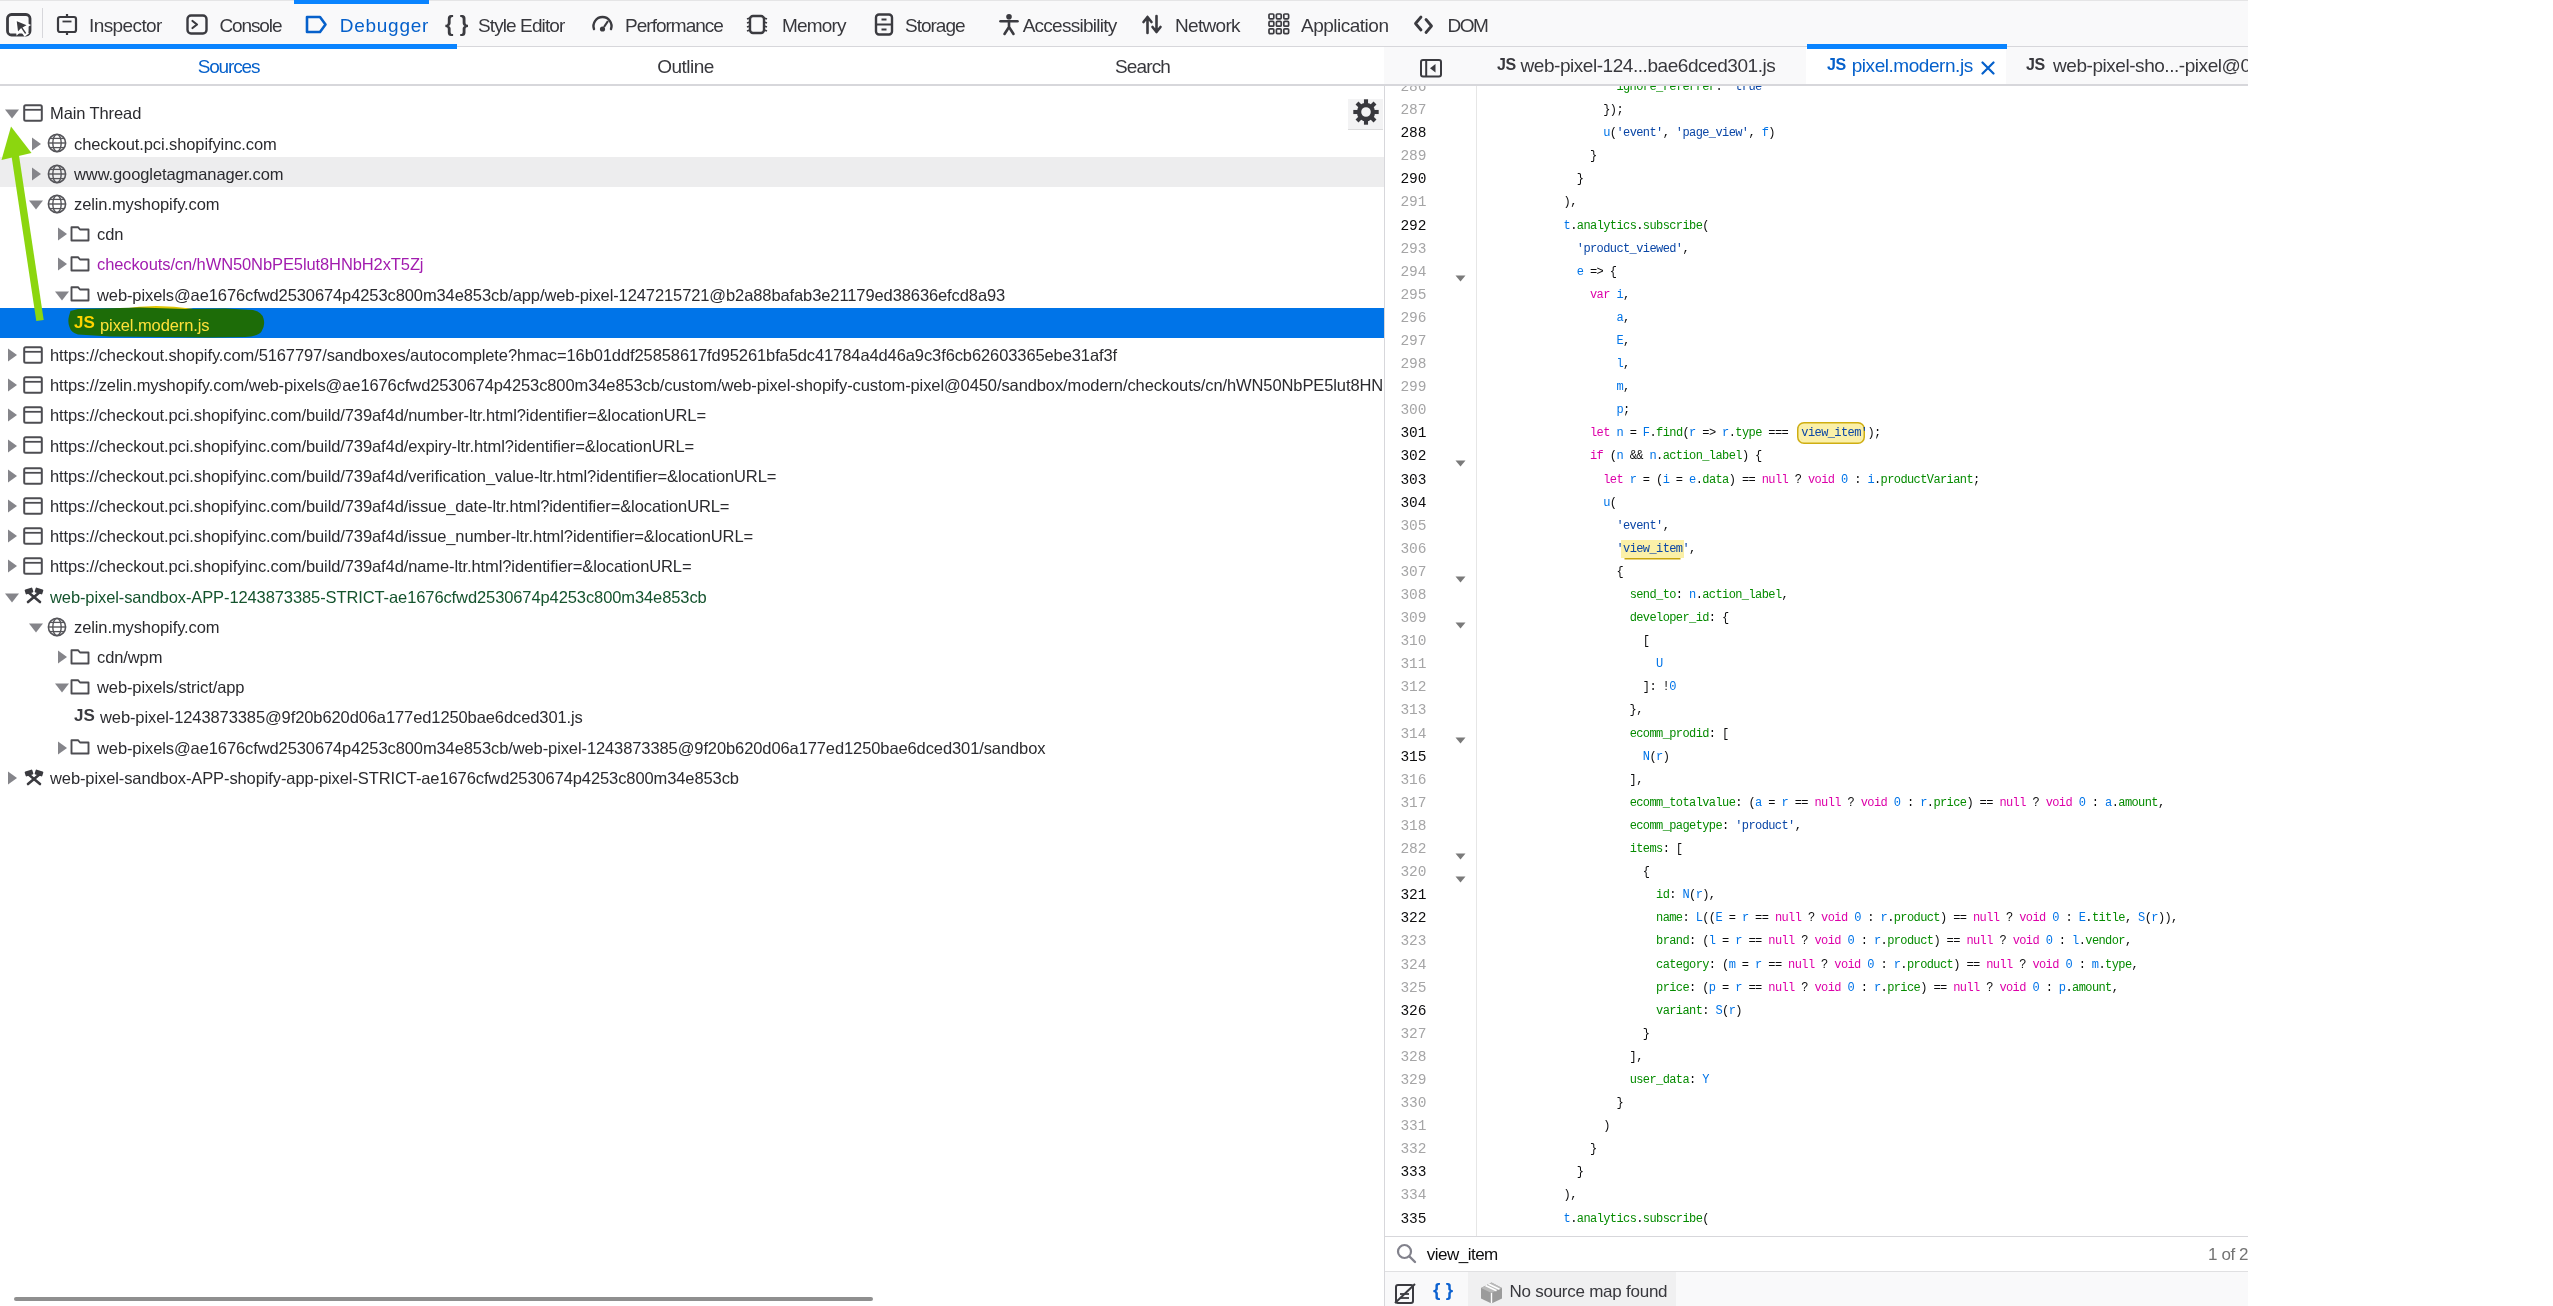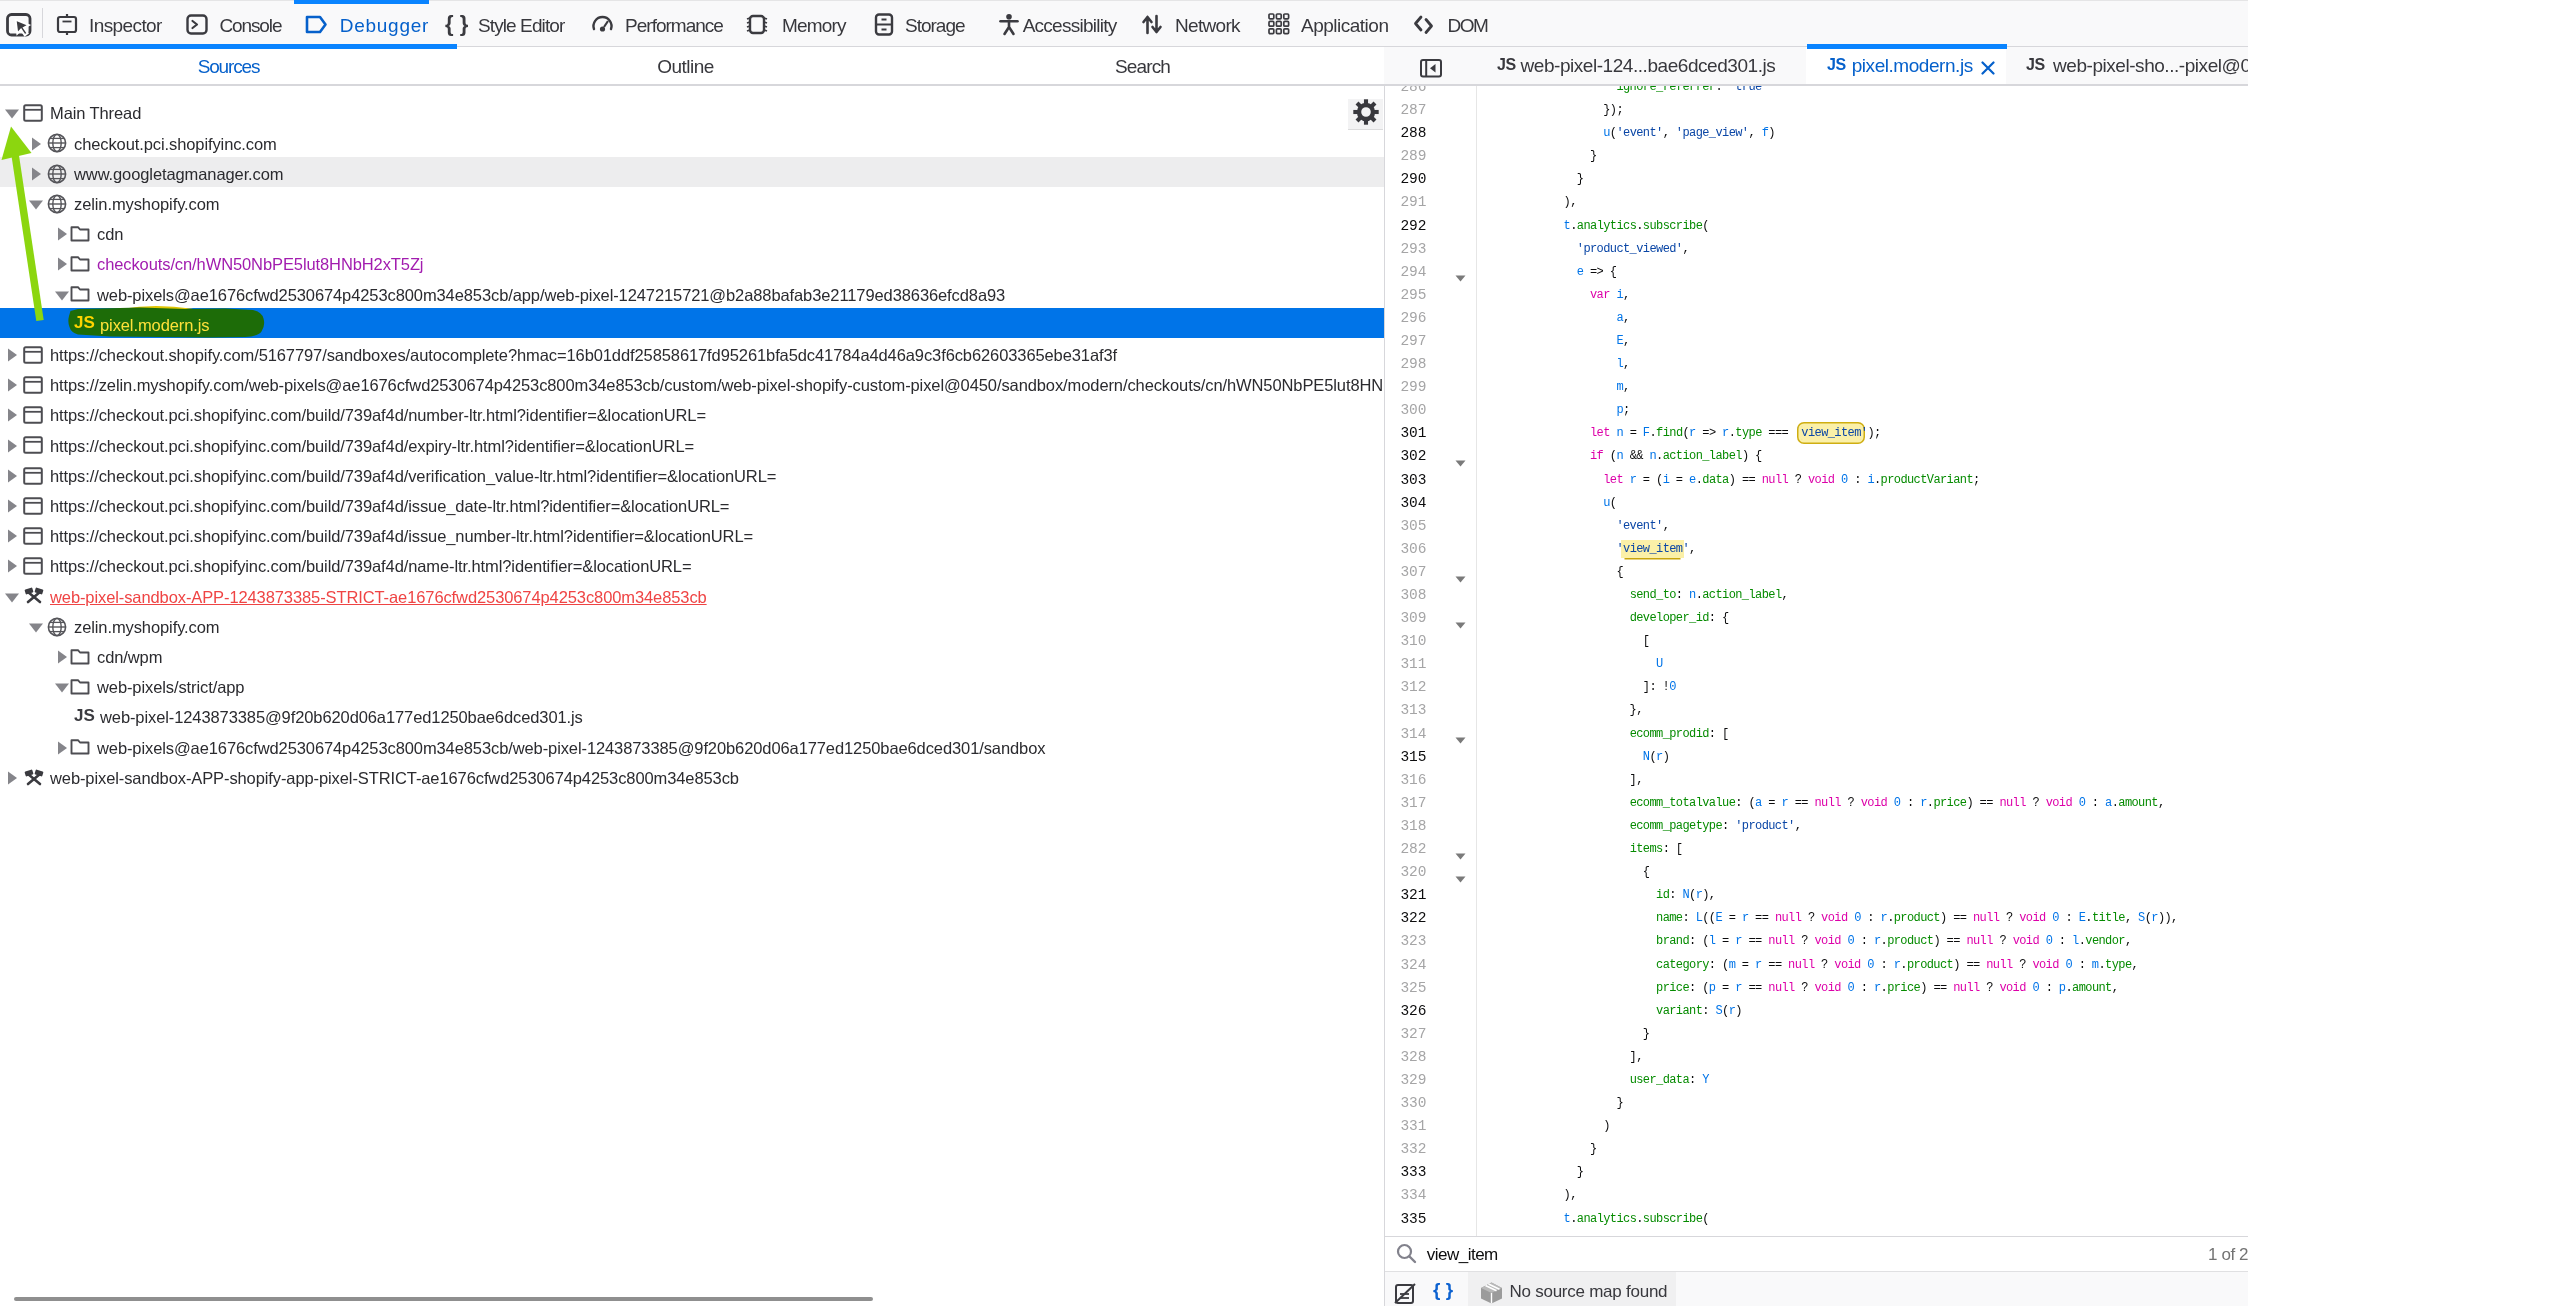--- a/index.html
+++ b/index.html
@@ -297,21 +297,21 @@
           <path d="M0 3.5 L14 3.5 L7 12.5 Z" fill="#85858a"></path>
         </svg></div>
       <div class="abs" style="left:23px;top:498.3px;"><svg style="" width="21" height="20" viewBox="0 0 21 20" fill="none" xmlns="http://www.w3.org/2000/svg">
           <g stroke="#3b3b40" stroke-width="2.6" stroke-linecap="round">
             <line x1="5" y1="6" x2="17" y2="16"></line>
             <line x1="17" y1="6" x2="5" y2="16"></line>
           </g>
           <rect x="2" y="2.5" width="8" height="5" rx="1" transform="rotate(-18 6 5)" fill="#3b3b40"></rect>
           <rect x="12" y="2.5" width="8" height="5" rx="1" transform="rotate(18 16 5)" fill="#3b3b40"></rect>
         </svg></div>
-      <div class="abs row-t" style="left:50px;top:499.5px;color:#ef4444;text-decoration:underline;">web-pixel-sandbox-APP-1243873385-STRICT-ae1676cfwd2530674p4253c800m34e853cb</div>
+      <div class="abs row-t" style="left:50px;top:499.5px;color:#14532d;">web-pixel-sandbox-APP-1243873385-STRICT-ae1676cfwd2530674p4253c800m34e853cb</div>
       <div class="abs" style="left:0;top:521.9px;width:1384px;height:30.2px;"></div>
       <div class="abs" style="left:29px;top:531.8px;"><svg style="" width="14" height="14" viewBox="0 0 14 14" fill="none" xmlns="http://www.w3.org/2000/svg">
           <path d="M0 3.5 L14 3.5 L7 12.5 Z" fill="#85858a"></path>
         </svg></div>
       <div class="abs" style="left:47px;top:528.5px;"><svg style="" width="21" height="20" viewBox="0 0 21 20" fill="none" xmlns="http://www.w3.org/2000/svg">
           <circle cx="10" cy="10" r="8.6" stroke="#55555a" stroke-width="1.6"></circle>
           <ellipse cx="10" cy="10" rx="4.2" ry="8.6" stroke="#55555a" stroke-width="1.4"></ellipse>
           <line x1="1.4" y1="10" x2="18.6" y2="10" stroke="#55555a" stroke-width="1.4"></line>
           <line x1="2.8" y1="5.4" x2="17.2" y2="5.4" stroke="#55555a" stroke-width="1.3"></line>
           <line x1="2.8" y1="14.6" x2="17.2" y2="14.6" stroke="#55555a" stroke-width="1.3"></line>

